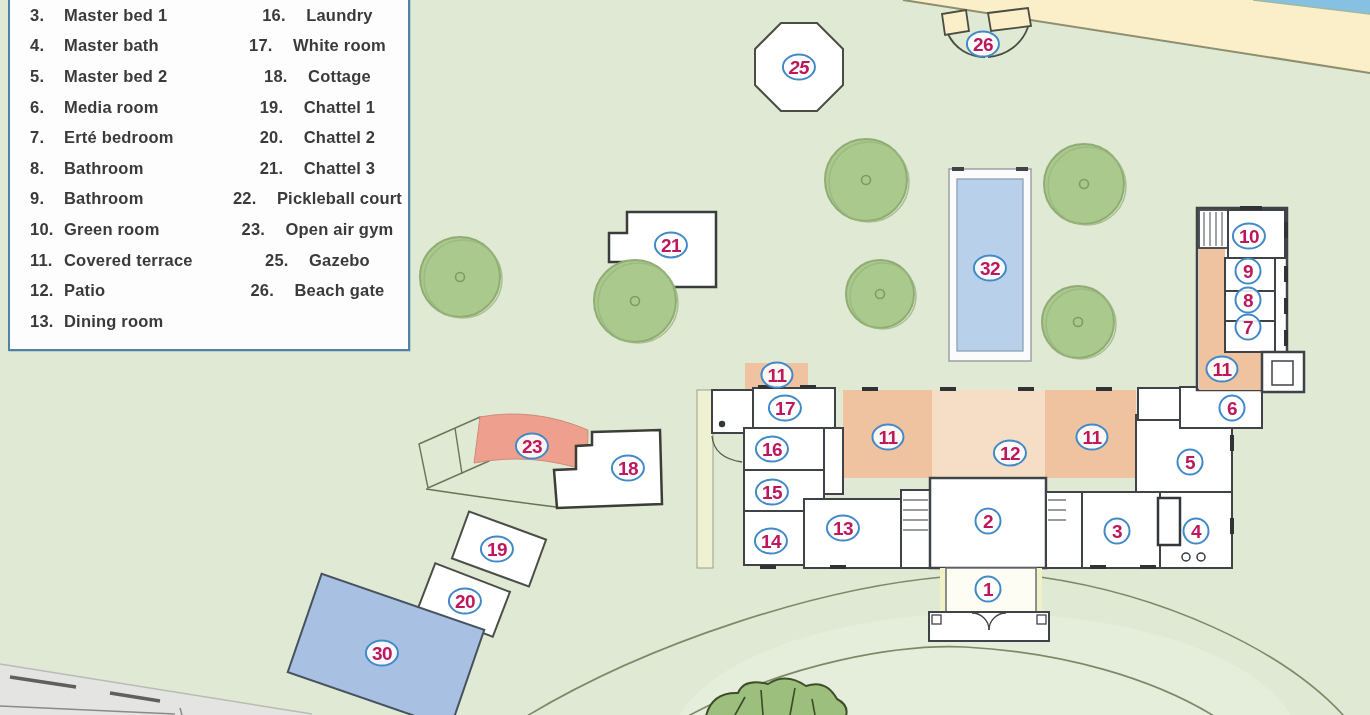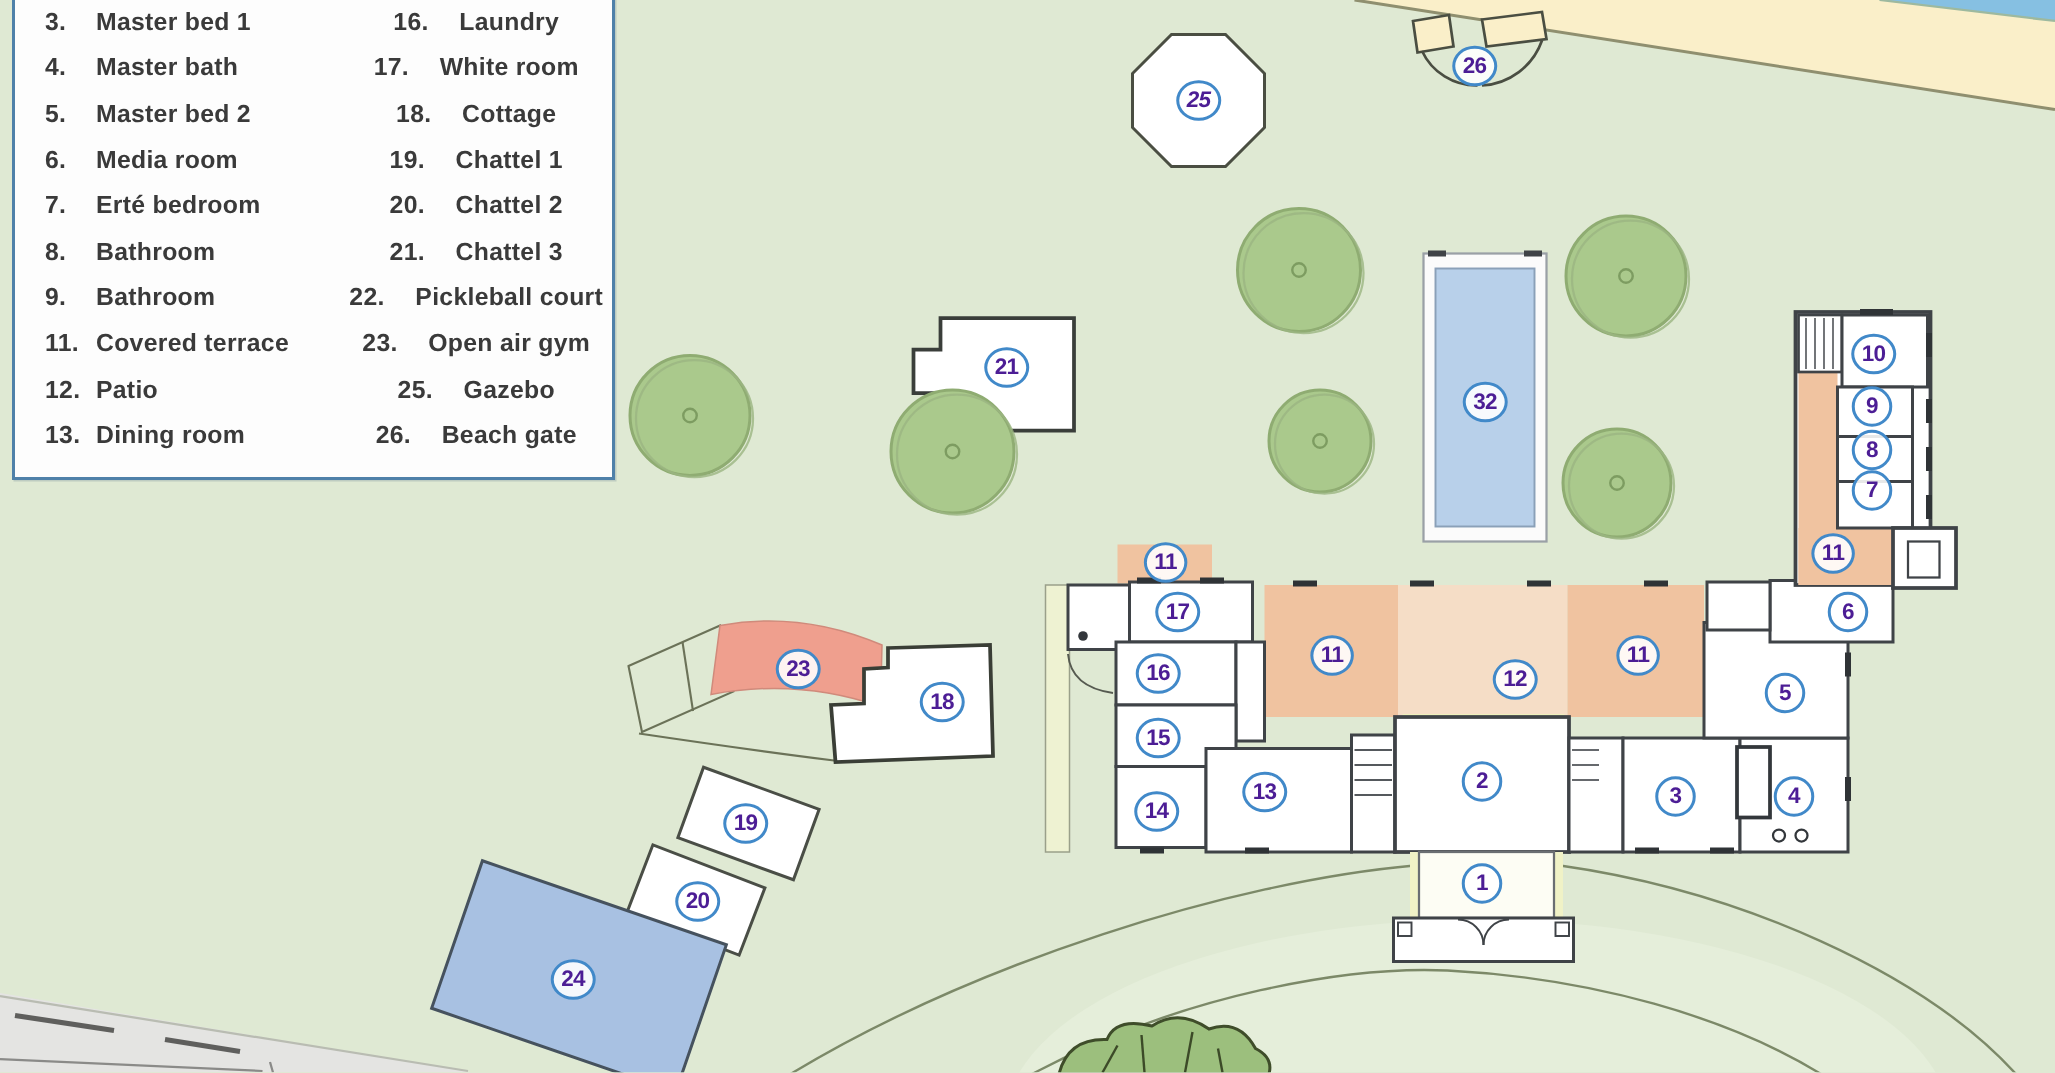--- a/index.html
+++ b/index.html
@@ -6,21 +6,21 @@
   .stage{position:relative;width:1370px;height:715px;overflow:hidden;
          font-family:"Liberation Sans",sans-serif;background:#dfe9d3;}
   .plan-svg{position:absolute;left:0;top:0;z-index:1;}
   
   .marker-layer{position:absolute;left:0;top:0;width:100%;height:100%;z-index:5;pointer-events:none;}
   .marker{position:absolute;transform:translate(-50%,-50%);
           display:inline-flex;align-items:center;justify-content:center;
           min-width:13px;height:17px;padding:3px 5px;
           border:2px solid #4189c9;border-radius:50%;
           background:rgba(255,255,255,0.88);
-          color:#4c1d95;font-size:15px;font-weight:bold;line-height:1;
+          color:#be185d;font-size:19px;font-weight:bold;line-height:1;
           letter-spacing:-0.5px;}
   
   .legend{position:absolute;left:8px;top:-16px;width:402px;z-index:10;
           background:#fdfdfd;border:2px solid #4f81a9;box-sizing:border-box;
           padding:14px 0 12px 20px;display:flex;box-shadow:1px 1px 0 rgba(90,120,140,.25);}
   .legend-col{display:flex;flex-direction:column;}
   .legend-col:nth-child(1){width:198px;}
   .legend-col:nth-child(2){width:182px;align-items:center;}
   .lrow{height:30.6px;display:flex;align-items:center;
         font-size:16.5px;font-weight:bold;color:#3a3a3a;letter-spacing:.2px;white-space:nowrap;}
@@ -255,21 +255,21 @@
       <span class="marker" style="left: 988px; top: 453px; margin-left: 22px;">12</span>
       <span class="marker" style="left: 843px; top: 528px;">13</span>
       <span class="marker" style="left: 771px; top: 541px;">14</span>
       <span class="marker" style="left: 772px; top: 492px;">15</span>
       <span class="marker" style="left: 772px; top: 449px;">16</span>
       <span class="marker" style="left: 785px; top: 408px;">17</span>
       <span class="marker" style="left: 628px; top: 468px;">18</span>
       <span class="marker" style="left: 497px; top: 549px;">19</span>
       <span class="marker" style="left: 465px; top: 601px;">20</span>
       <span class="marker" style="left: 671px; top: 245px;">21</span>
-      <span class="marker" style="left: 382px; top: 653px;">24</span>
+      <span class="marker" style="left: 382px; top: 653px;">30</span>
       <span class="marker" style="left: 532px; top: 446px;">23</span>
       <span class="marker" style="left: 990px; top: 268px;">32</span>
       <span class="marker" style="left: 799px; top: 67px; font-style: italic;">25</span>
       <span class="marker" style="left: 983px; top: 44px;">26</span>
     </div>
 
 <div class="legend">
   <div class="legend-col">
         <div class="lrow">
           <span class="lnum">3.</span>
@@ -293,20 +293,24 @@
         </div>
         <div class="lrow">
           <span class="lnum">8.</span>
           <span class="llab">Bathroom</span>
         </div>
         <div class="lrow">
           <span class="lnum">9.</span>
           <span class="llab">Bathroom</span>
         </div>
         <div class="lrow">
+          <span class="lnum">10.</span>
+          <span class="llab">Green room</span>
+        </div>
+        <div class="lrow">
           <span class="lnum">11.</span>
           <span class="llab">Covered terrace</span>
         </div>
         <div class="lrow">
           <span class="lnum">12.</span>
           <span class="llab">Patio</span>
         </div>
         <div class="lrow">
           <span class="lnum">13.</span>
           <span class="llab">Dining room</span>

